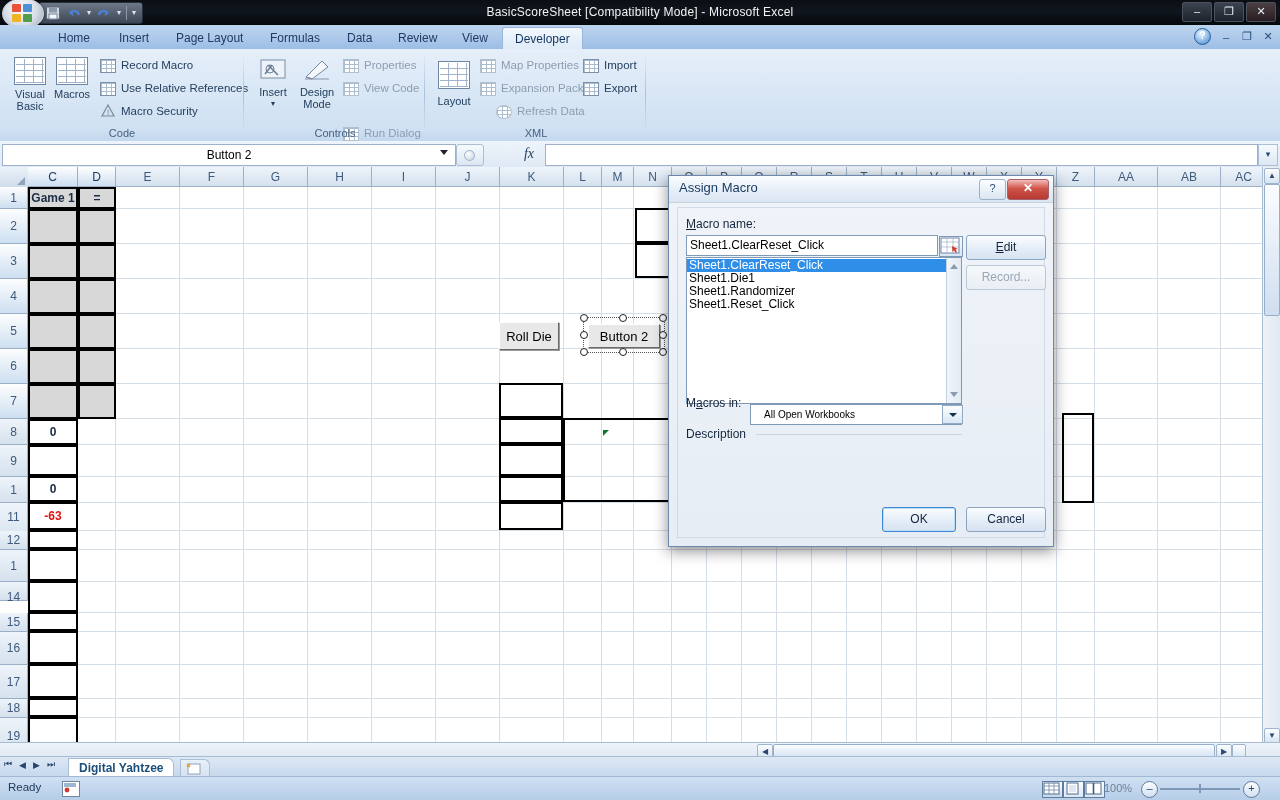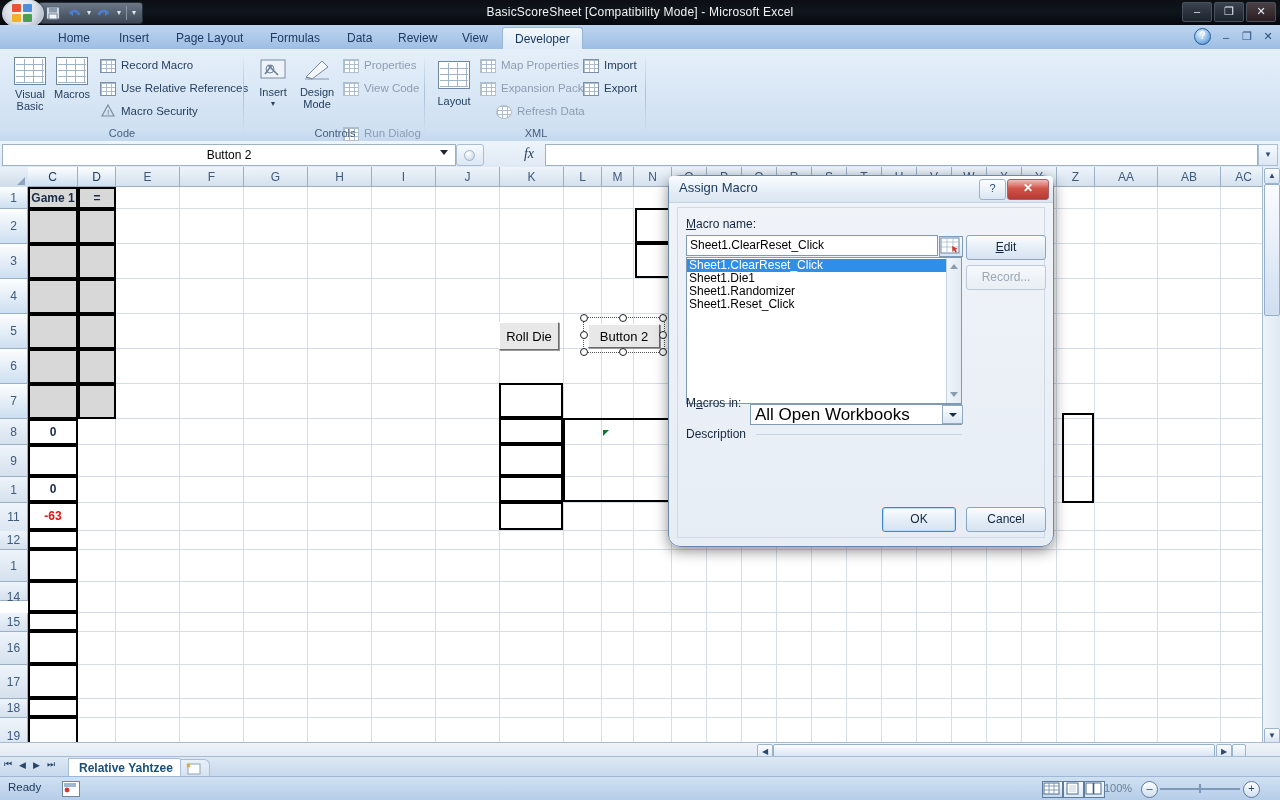--- a/index.html
+++ b/index.html
@@ -266,21 +266,21 @@
   .zbtn{
     position:absolute;top:4px;width:15px;height:15px;border-radius:50%;
     border:1px solid #5e7b9c;background:linear-gradient(to bottom,#fbfdff,#d2e0ef);
     text-align:center;line-height:13px;font-size:11px;color:#274868;
   }
 
   
   .dlg{
     position:absolute;left:668px;top:175px;width:384px;height:370px;
     background:linear-gradient(to bottom,#f0f4f9,#e7edf5);
-    border:1px solid #6c89ad;border-radius:12px;
+    border:1px solid #6c89ad;border-radius:0;
     box-shadow:0 4px 14px rgba(0,0,0,.45);
   }
   .dlg-bar{
     position:absolute;left:0;top:0;right:0;height:26px;
     background:linear-gradient(to bottom,#fbfdff,#e6eef7 55%,#dbe6f2);
     border-bottom:1px solid #c4d3e3;border-radius:4px 4px 0 0;
   }
   .dlg-title{position:absolute;left:10px;top:4px;font-size:13px;color:#16385f;}
   .dlg-help{
     position:absolute;right:47px;top:3px;width:25px;height:19px;
@@ -320,21 +320,21 @@
   }
   .btn{
     position:absolute;border:1px solid #8ba4bf;border-radius:3px;
     background:linear-gradient(to bottom,#fbfdff,#e6eef7 50%,#d6e3f1);
     font-size:12px;color:#12263f;text-align:center;
   }
   .btn.disabled{color:#9aa7b6;background:linear-gradient(to bottom,#f6f8fb,#e9eef4);border-color:#bcc8d6;}
   .btn.def{border:1px solid #3b87d4;box-shadow:0 0 0 1px #bcddfa inset;}
   .combo{
     position:absolute;background:#fff;border:1px solid #7f9ab6;
-    font-size:17px;color:#000;line-height:19px;padding-left:4px;box-sizing:border-box;
+    font-size:10px;color:#000;line-height:19px;padding-left:13px;box-sizing:border-box;
   }
   .combo-arrow{
     position:absolute;width:19px;height:17px;top:1px;
     background:linear-gradient(to bottom,#fbfdff,#dbe7f4);border:1px solid #92aac4;
   }
   .combo-arrow:after{
     content:"";position:absolute;left:6px;top:7px;width:0;height:0;
     border-left:4px solid transparent;border-right:4px solid transparent;border-top:4px solid #18304d;
   }
   .hrline{position:absolute;height:1px;background:#c9d5e2;}
@@ -724,21 +724,21 @@
     <div class="sb-arrow" style="left:1232px;top:1px;width:12px;height:14px;"></div>
   </div>
 
   <div class="sheettabs">
     <div class="navbtns">
       <span>⏮</span>
       <span>◀</span>
       <span>▶</span>
       <span>⏭</span>
     </div>
-    <div class="stab" style="left:68px;">Relative Yahtzee</div>
+    <div class="stab" style="left:68px;">Digital Yahtzee</div>
     <div class="stab-new" style="left:180px;">
       <svg width="20" height="14" viewBox="0 0 20 14" style="margin:2px 0 0 4px;">
           <rect x="3" y="2" width="12" height="10" fill="#fff" stroke="#8fa4ba"></rect>
           <path d="M2 2 l3 3 M2 5 l3 -3" stroke="#e3a31a" stroke-width="1.4"></path>
         </svg>
     </div>
   </div>
 
   <div class="statusbar">
     <div class="sb-ready">Ready</div>

